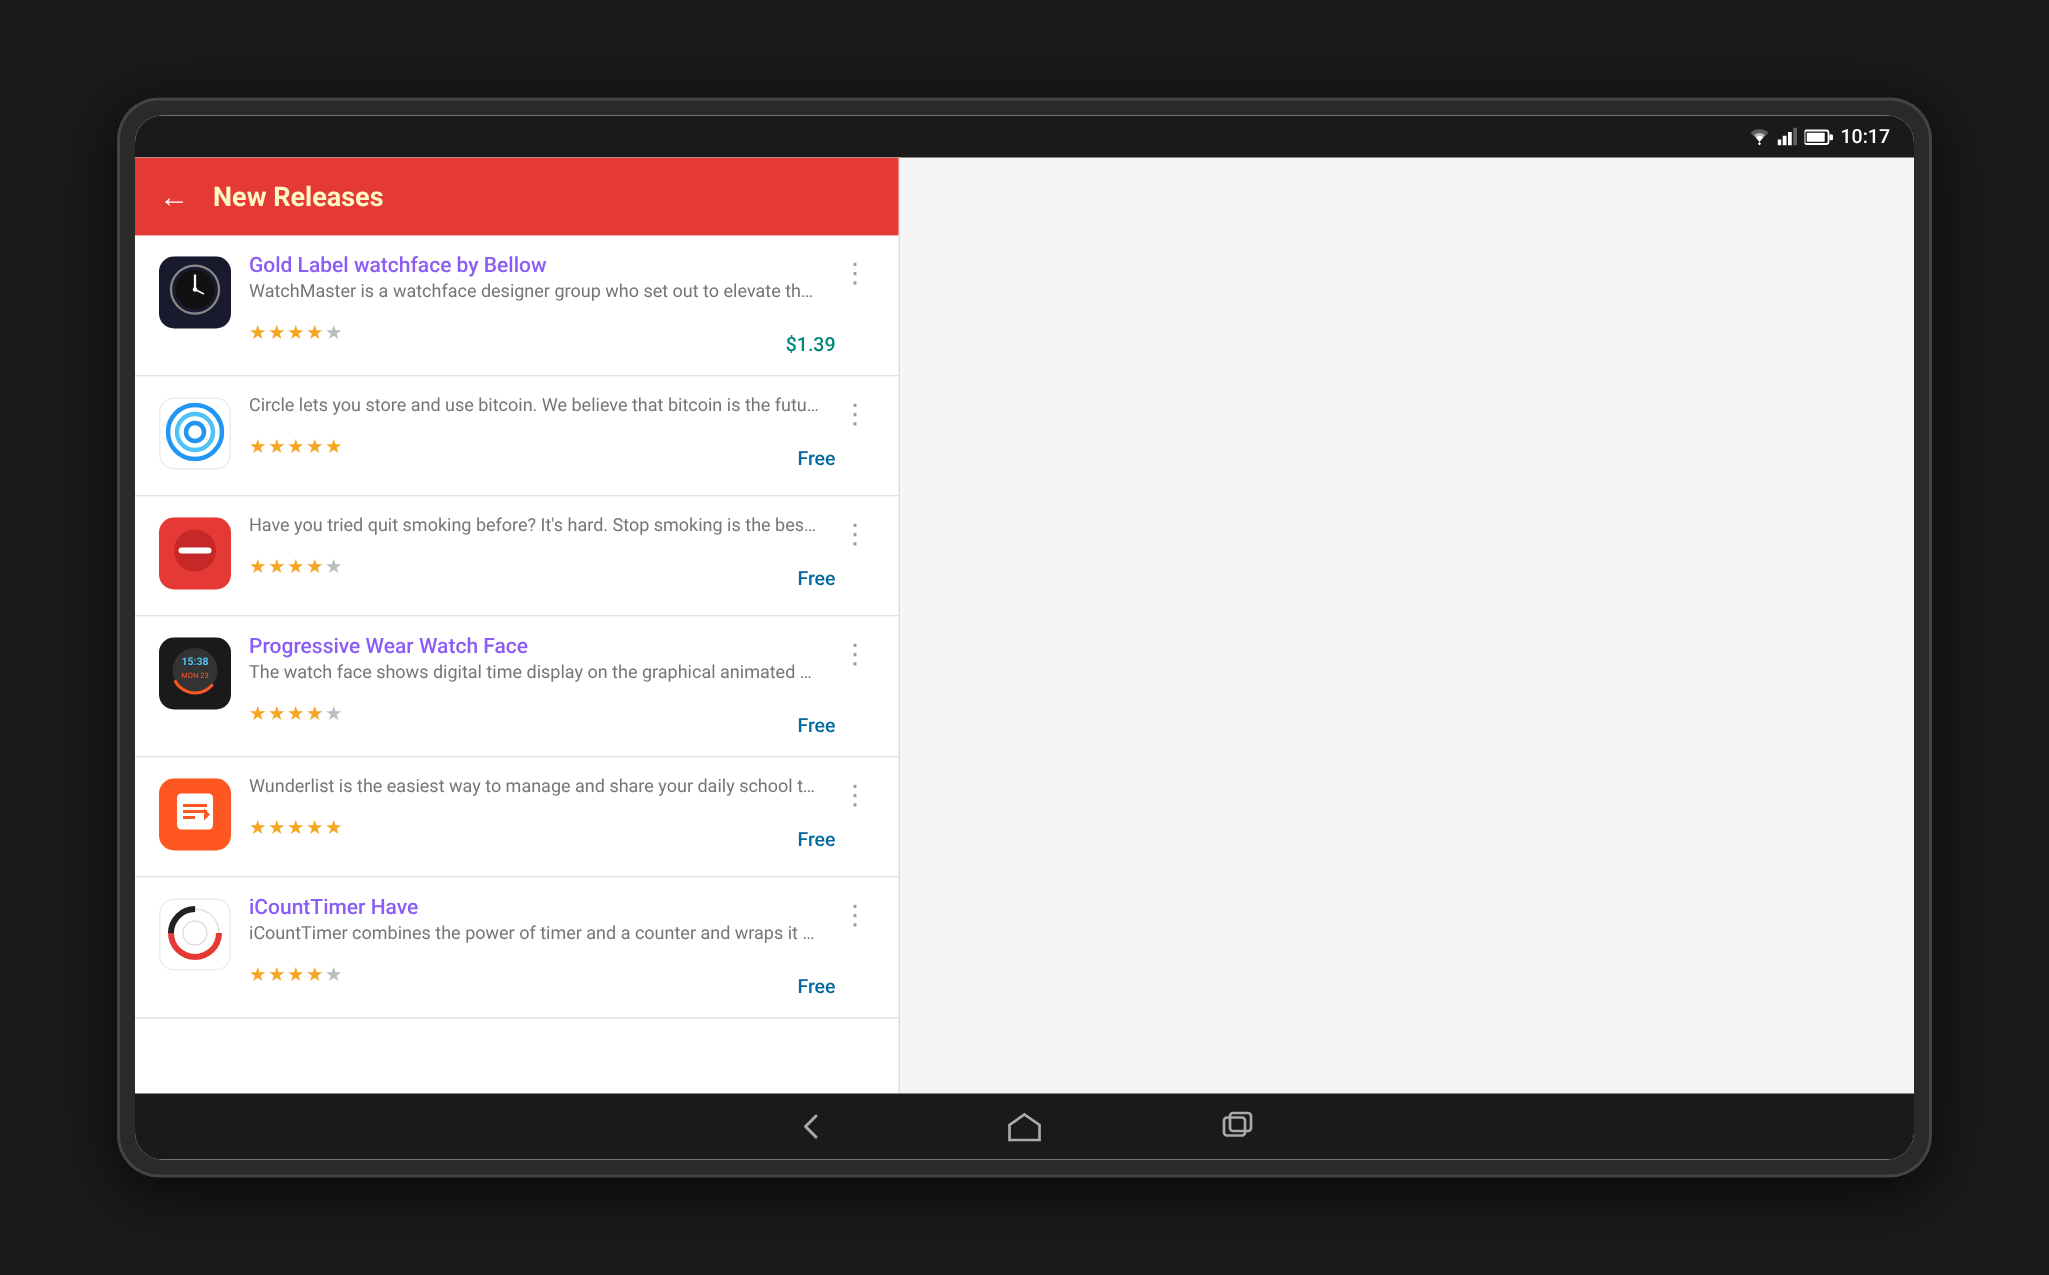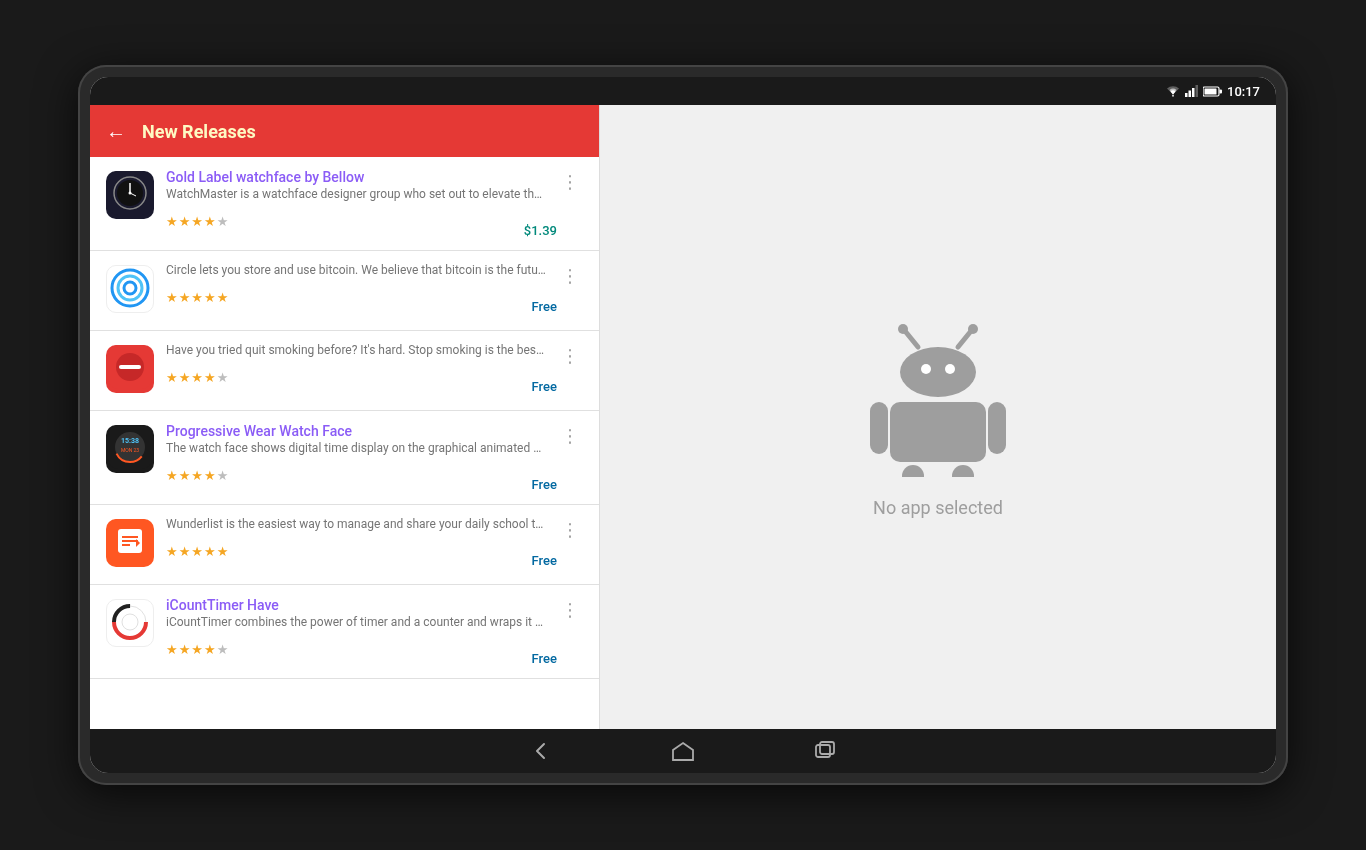--- a/index.html
+++ b/index.html
@@ -417,47 +417,20 @@
                 </div>
                 <span class="app-price price-free">Free</span>
               </div>
             </div>
             <span class="menu-dots">⋮</span>
           </div>
 
         </div>
       </div>
 
-      <div class="detail-panel">
-
-        <svg class="android-robot" width="160" height="160" viewBox="0 0 160 160">
-
-          <line x1="60" y1="30" x2="47" y2="14" stroke="#9e9e9e" stroke-width="5" stroke-linecap="round"></line>
-          <circle cx="45" cy="12" r="5" fill="#9e9e9e"></circle>
-
-          <line x1="100" y1="30" x2="113" y2="14" stroke="#9e9e9e" stroke-width="5" stroke-linecap="round"></line>
-          <circle cx="115" cy="12" r="5" fill="#9e9e9e"></circle>
-
-          <rect x="42" y="30" width="76" height="50" rx="38" fill="#9e9e9e"></rect>
-
-          <circle cx="68" cy="52" r="5" fill="white"></circle>
-          <circle cx="92" cy="52" r="5" fill="white"></circle>
-
-          <rect x="32" y="85" width="96" height="60" rx="10" fill="#9e9e9e"></rect>
-
-          <rect x="12" y="85" width="18" height="52" rx="9" fill="#9e9e9e"></rect>
-
-          <rect x="130" y="85" width="18" height="52" rx="9" fill="#9e9e9e"></rect>
-
-          <rect x="44" y="148" width="22" height="40" rx="11" fill="#9e9e9e"></rect>
-
-          <rect x="94" y="148" width="22" height="40" rx="11" fill="#9e9e9e"></rect>
-        </svg>
-        <span class="no-app-text">No app selected</span>
-      </div>
 
     </div>
 
     <div class="nav-bar">
 
       <div class="nav-btn">
         <svg width="22" height="22" viewBox="0 0 22 22" fill="#aaa">
           <path d="M14 4L7 11l7 7" stroke="#aaa" stroke-width="2" fill="none" stroke-linecap="round" stroke-linejoin="round"></path>
         </svg>
       </div>

